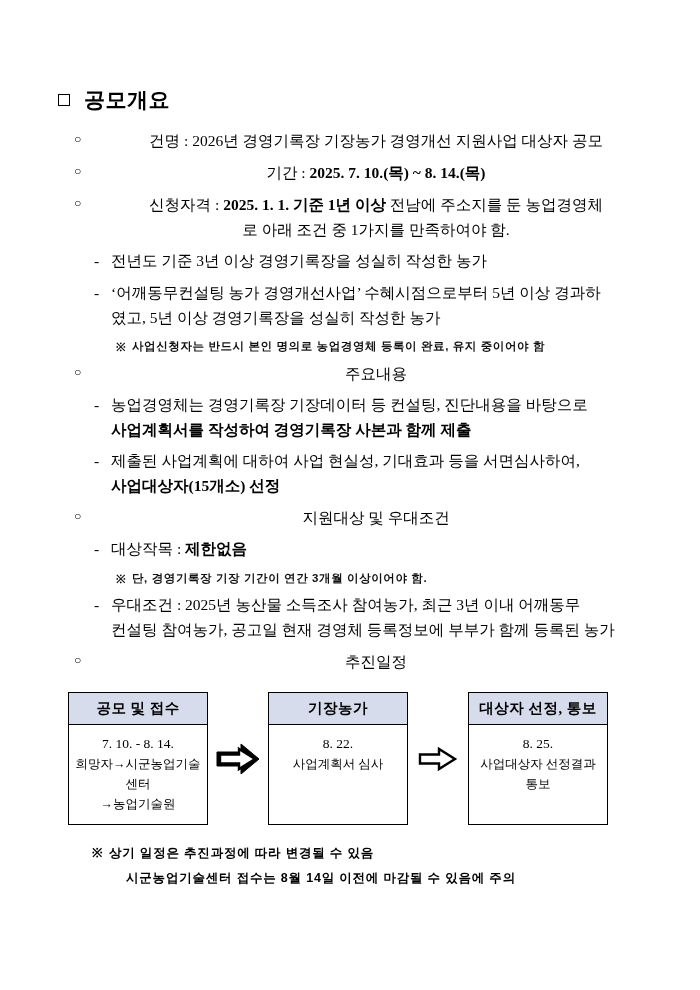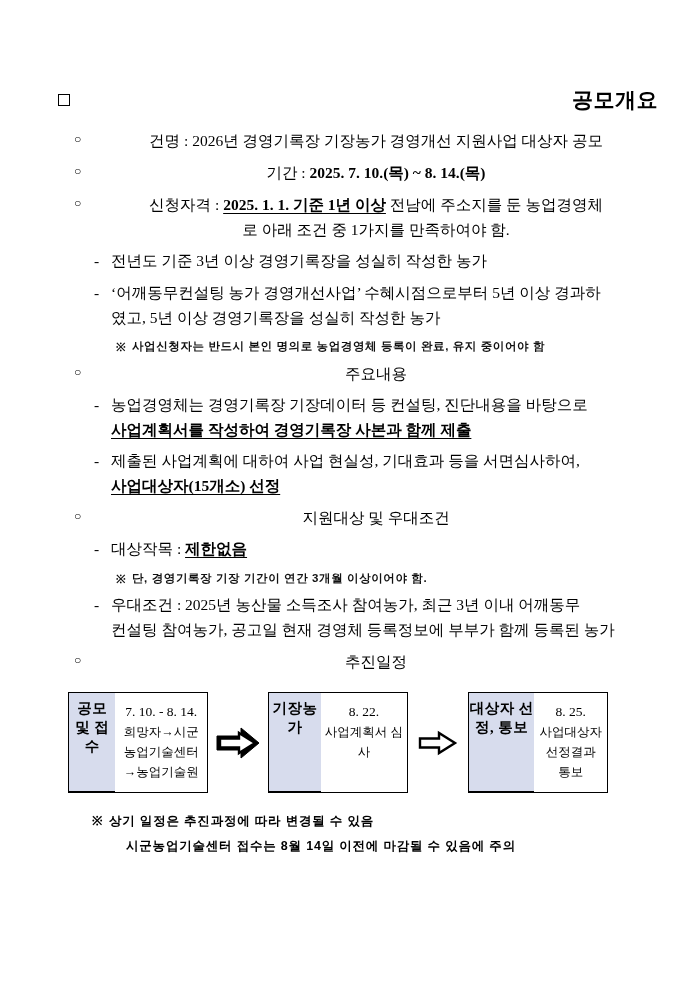--- a/index.html
+++ b/index.html
@@ -32,21 +32,20 @@
   
   .heading {
     display: flex;
     align-items: center;
     gap: 14px;
     font-family: "Liberation Sans", sans-serif;
     font-weight: bold;
     font-size: 21px;
     letter-spacing: 0.5px;
     margin-bottom: 14px;
-    justify-content: space-between;
   }
   .heading .sq {
     display: inline-block;
     width: 12px;
     height: 12px;
     border: 1.6px solid #000;
     box-sizing: border-box;
   }
 
   
@@ -95,21 +94,20 @@
     margin-top: 9px;
     font-weight: bold;
     color: #111;
   }
   .note > .marker {
     flex: 0 0 16px;
   }
 
   .u-bold {
     font-weight: bold;
-    text-decoration: underline;
     text-underline-offset: 3px;
   }
   .bold {
     font-weight: bold;
   }
   .line2b {
     display: block;
     margin-left: 0px;
   }
 
@@ -119,21 +117,21 @@
     margin-top: 18px;
     margin-left: 10px;
     display: flex;
     align-items: stretch;
   }
   .flow-box {
     width: 140px;
     border: 1px solid #000;
     box-sizing: border-box;
     display: flex;
-    flex-direction: row;
+    flex-direction: column;
   }
   .flow-head {
     background: #d7dced;
     text-align: center;
     font-size: 14.5px;
     font-weight: bold;
     padding: 6px 0 6px;
     border-bottom: 1px solid #000;
     letter-spacing: 0.5px;
   }

